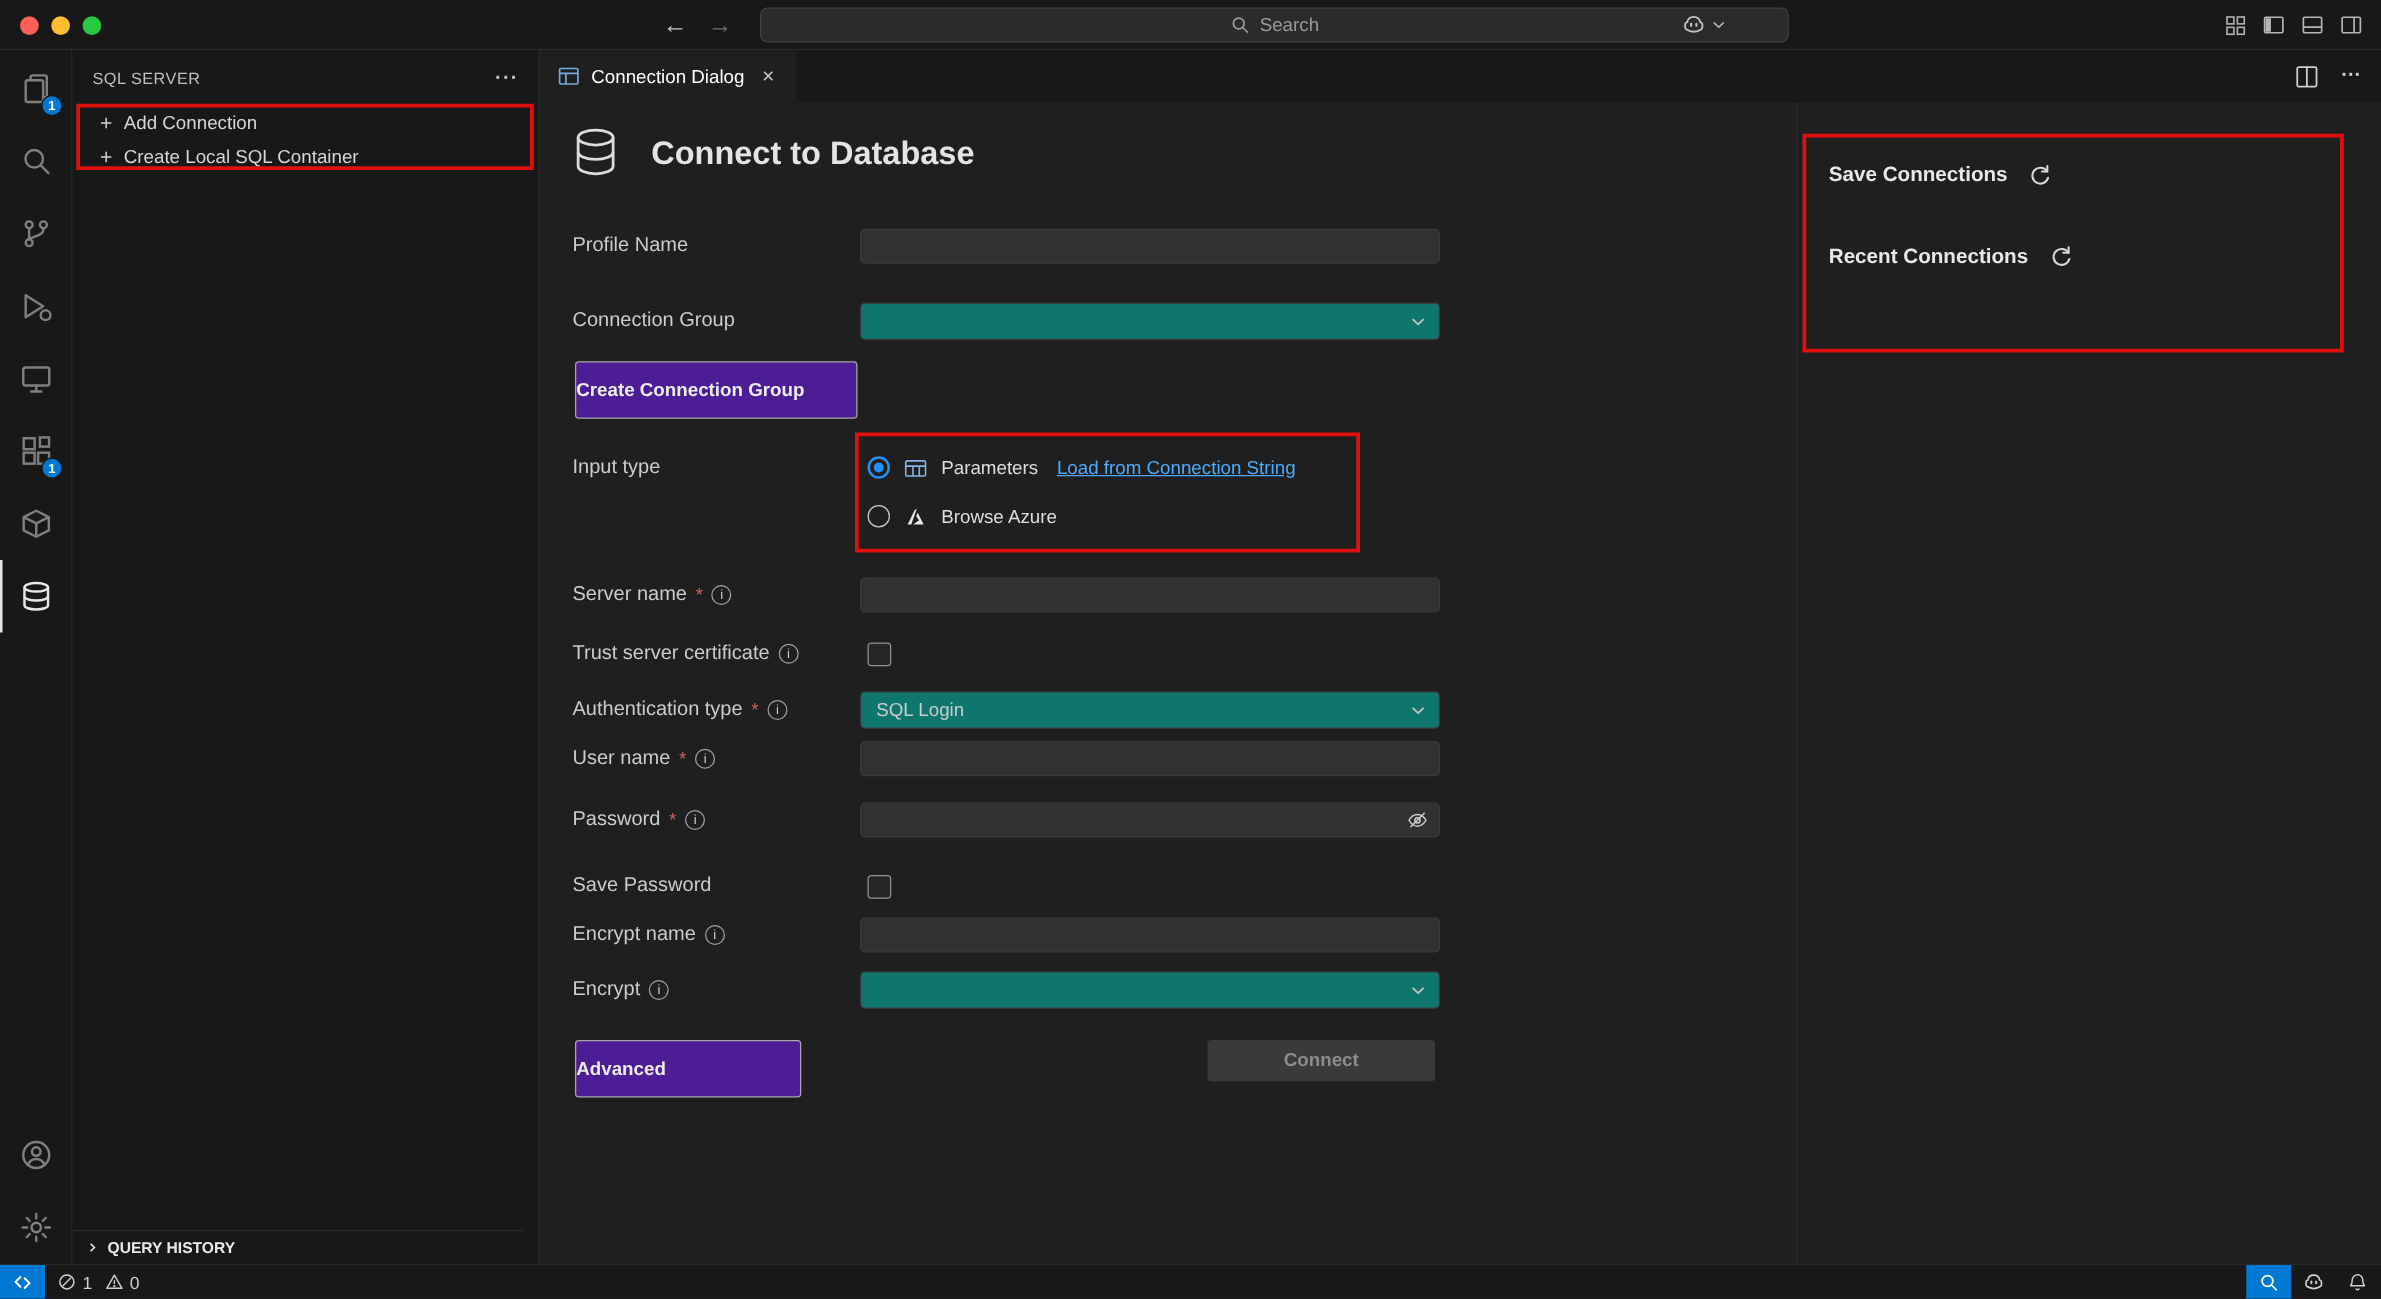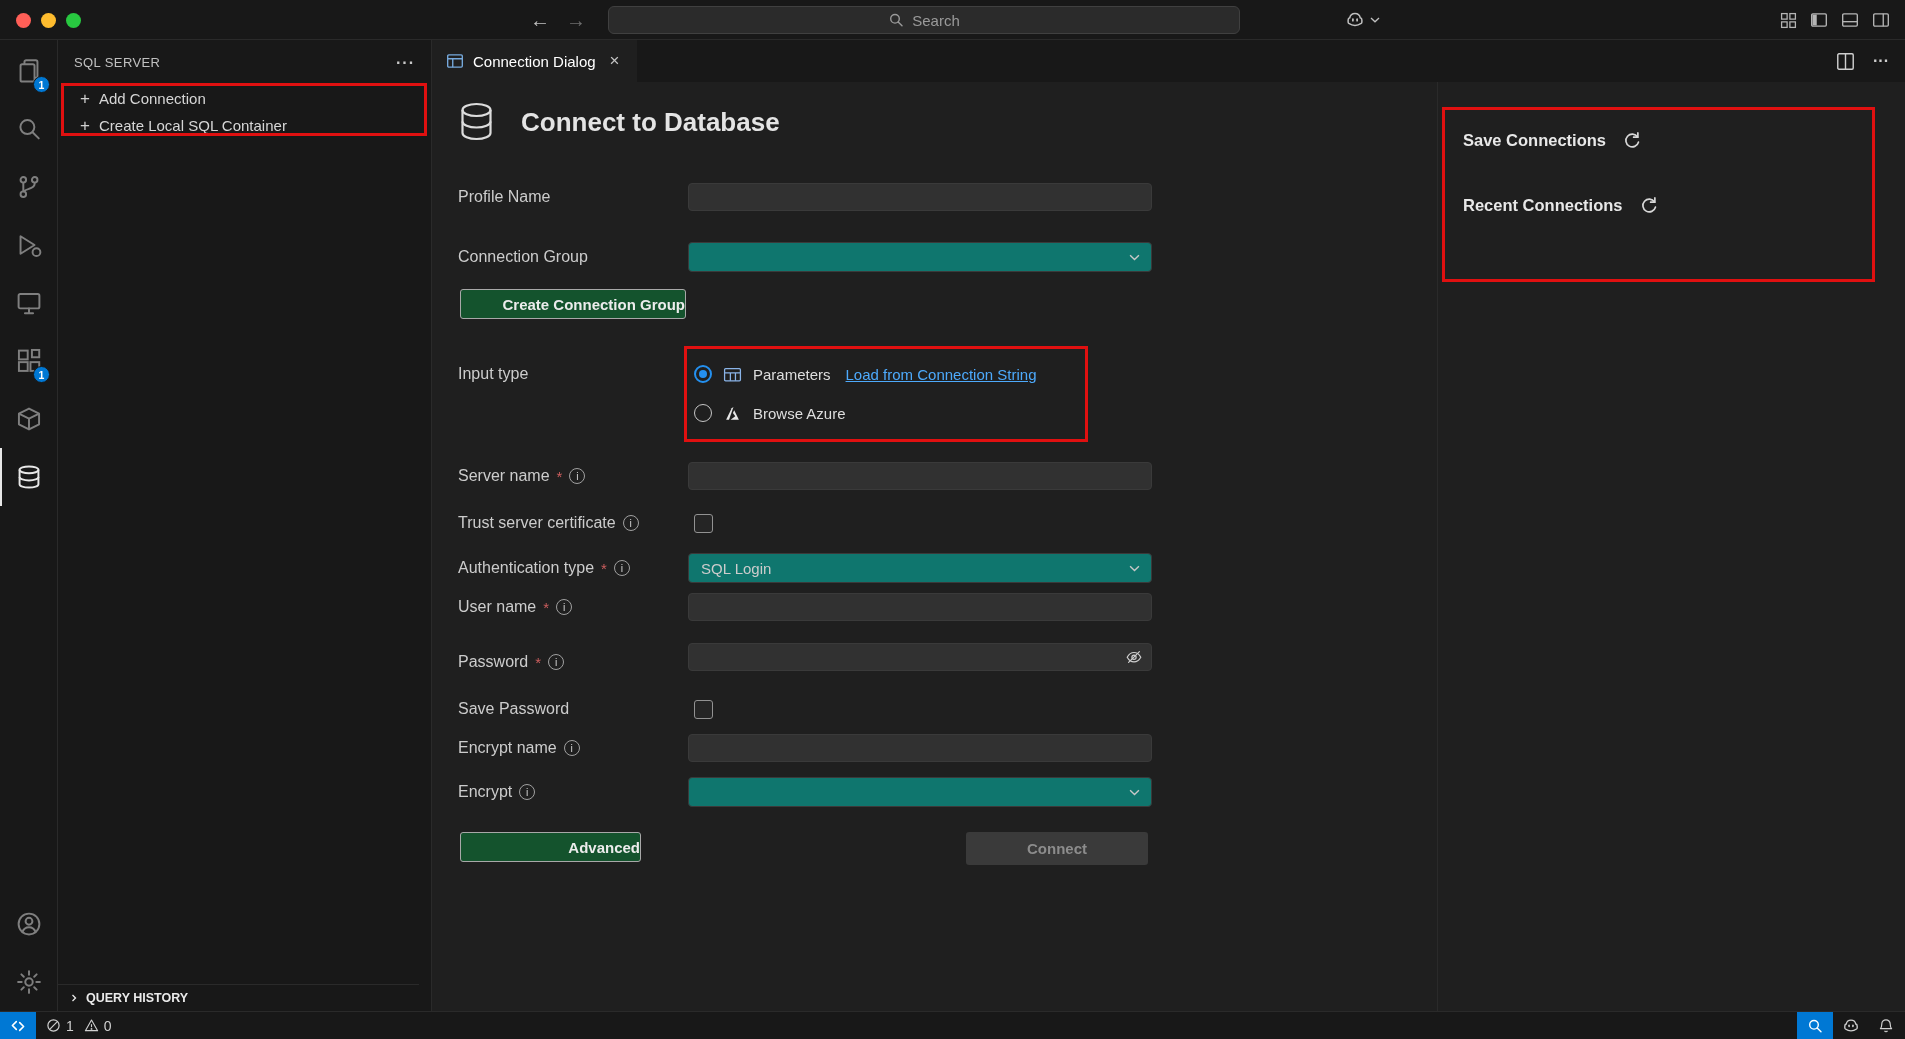--- a/index.html
+++ b/index.html
@@ -7,21 +7,21 @@
     font-family:"Liberation Sans", sans-serif; color:#cccccc; }
   svg { display:block; }
 
   
   .titlebar { position:relative; height:40px; background:#181818; border-bottom:1px solid #2a2a2a; }
   .traffic { position:absolute; left:16px; top:13px; display:flex; gap:10px; }
   .tl { width:15px; height:15px; border-radius:50%; }
   .tl.red { background:#ff5f57; } .tl.yellow { background:#febc2e; } .tl.green { background:#28c840; }
   .nav-arrows { position:absolute; left:530px; top:0; height:40px; display:flex; align-items:center; gap:16px; font-size:20px; }
   .nav-arrows .back { color:#c2c2c2; } .nav-arrows .fwd { color:#6e6e6e; }
-  .search-box { position:absolute; left:608px; top:6px; width:632px; height:28px; background:#2b2b2b;
+  .search-box { position:absolute; left:608px; top:6px; width:823px; height:28px; background:#2b2b2b;
     border:1px solid #404040; border-radius:6px; display:flex; align-items:center; justify-content:center;
     gap:8px; color:#9a9a9a; font-size:15px; }
   .copilot-group { position:absolute; left:1345px; top:0; height:40px; display:flex; align-items:center; gap:5px; color:#c0c0c0; }
   .tb-right { position:absolute; right:14px; top:0; height:40px; display:flex; align-items:center; gap:11px; color:#b5b5b5; }
   .tb-ic { width:20px; height:20px; display:flex; align-items:center; justify-content:center; }
 
   
   .main { display:flex; height:971px; }
 
   
@@ -65,22 +65,22 @@
   .info { width:16px; height:16px; border:1px solid #a0a0a0; border-radius:50%; font-size:10.5px; color:#cfcfcf;
     display:inline-flex; align-items:center; justify-content:center; cursor:default; flex:0 0 auto; }
   .text-input { width:464px; height:28px; background:#313131; border:1px solid #3a3a3a; border-radius:4px; cursor:text; }
   .pwd-wrap { position:relative; width:464px; }
   .eye { position:absolute; right:9px; top:5px; color:#cfcfcf; cursor:pointer; }
   .select { position:relative; width:464px; height:30px; background:#0f766e; border:1px solid #3a3a3a; border-radius:4px;
     display:flex; align-items:center; padding:0 30px 0 12px; color:#cccccc; font-size:15px; cursor:pointer; }
   .select .chev { position:absolute; right:11px; top:11px; color:#c8c8c8; }
   .checkbox { width:19px; height:19px; background:#252525; border:1px solid #929292; border-radius:3px; margin-left:6px; cursor:pointer; }
 
-  .btn-outline { position:absolute; height:30px; background:#14532d; border:1px solid #a8a8a8; border-radius:3px;
-    color:#ececec; font-weight:700; font-size:15px; display:flex; align-items:center; justify-content:flex-end; cursor:pointer;
+  .btn-outline { position:absolute; height:46px; background:#4c1d95; border:1px solid #a8a8a8; border-radius:3px;
+    color:#ececec; font-weight:700; font-size:15px; display:flex; align-items:center; justify-content:flex-start; cursor:pointer;
     font-family:"Liberation Sans", sans-serif; }
   .btn-disabled { position:absolute; height:33px; background:#3a3a3a; border:none; border-radius:3px; color:#8c8c8c;
     font-weight:700; font-size:15px; display:flex; align-items:center; justify-content:center;
     font-family:"Liberation Sans", sans-serif; }
 
   .radio-col { display:flex; flex-direction:column; gap:9px; padding-left:6px; }
   .radio-row { display:flex; align-items:center; gap:11px; height:30px; }
   .radio { width:18px; height:18px; border-radius:50%; border:1px solid #c6c6c6; position:relative; cursor:pointer; flex:0 0 auto; }
   .radio.sel { border:2px solid #2490ef; }
   .radio.sel::after { content:""; position:absolute; left:3px; top:3px; width:8px; height:8px; border-radius:50%; background:#2490ef; }
@@ -413,21 +413,21 @@
 
         <div class="form-row" style="top:510px;">
           <span class="f-label">
             <span>User name</span>
               <span class="req">*</span>
             <span class="info">i</span>
           </span>
           <div class="text-input"></div>
         </div>
 
-        <div class="form-row" style="top:559px;align-items:flex-end;">
+        <div class="form-row" style="top:559px;">
           <span class="f-label">
             <span>Password</span>
               <span class="req">*</span>
             <span class="info">i</span>
           </span>
           <div class="pwd-wrap">
             <div class="text-input"></div>
             <span class="eye">
               <svg width="18" height="18" viewBox="0 0 18 18" fill="none" stroke="currentColor" stroke-width="1.2" stroke-linecap="round">
                   <path d="M2.2 9.2C4 6 6.4 4.5 9 4.5s5 1.5 6.8 4.7c-1.8 3.2-4.2 4.7-6.8 4.7s-5-1.5-6.8-4.7z"></path>

